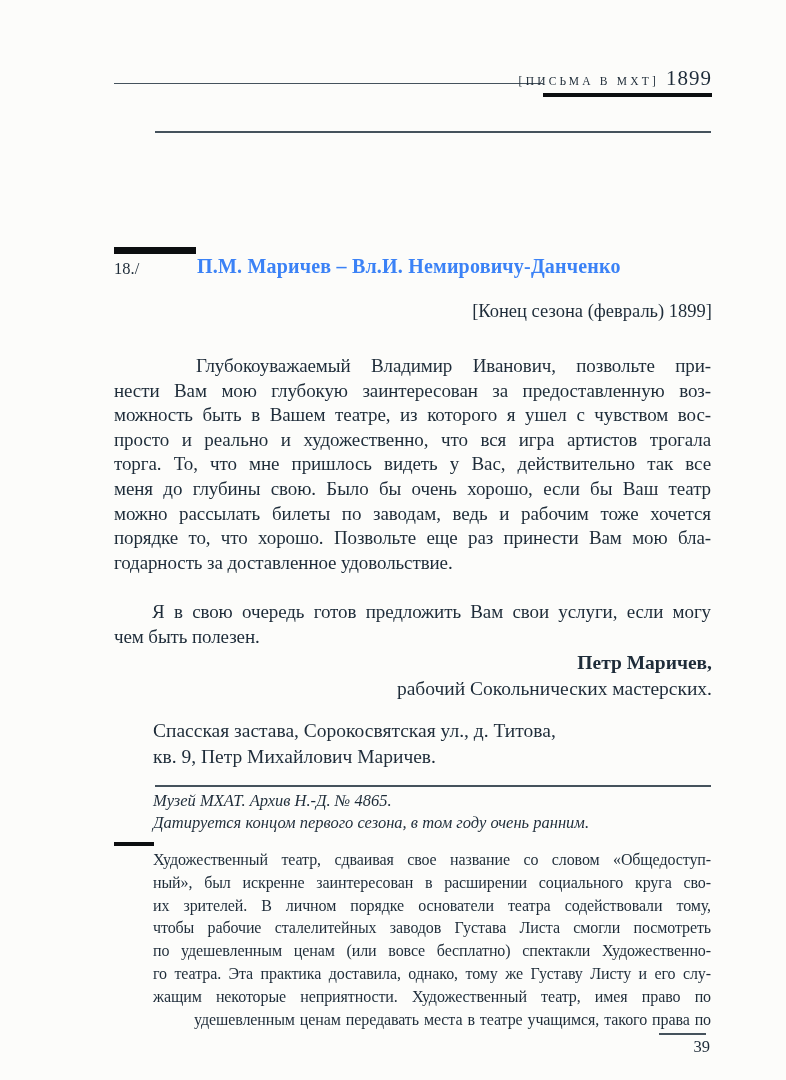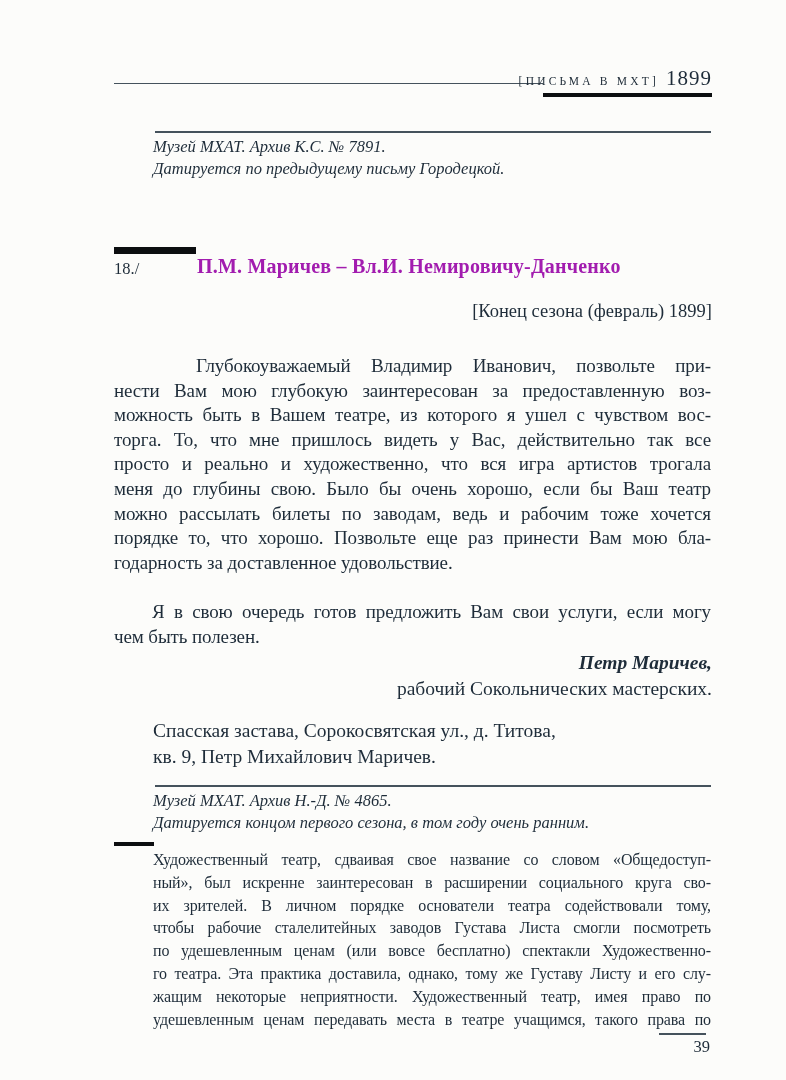--- a/index.html
+++ b/index.html
@@ -21,35 +21,35 @@
 
   
   .note-rule-top{position:absolute;left:155px;top:131px;width:556px;height:1.5px;background:var(--rule);}
   .note-top{position:absolute;left:153px;top:136px;font-style:italic;font-size:16.5px;line-height:21.5px;}
   .note-rule-bottom{position:absolute;left:155px;top:785px;width:556px;height:1.5px;background:var(--rule);}
   .note-bottom{position:absolute;left:153px;top:790px;font-style:italic;font-size:16.5px;line-height:21.5px;}
 
   
   .num-bar{position:absolute;left:114px;top:247px;width:82px;height:7px;background:var(--bar);}
   .letter-num{position:absolute;left:114px;top:259px;font-size:16.5px;}
-  .letter-title{position:absolute;left:197px;top:255px;font-size:20px;font-weight:bold;color:#a21caf;letter-spacing:.2px;white-space:nowrap;}
+  .letter-title{position:absolute;left:197px;top:255px;font-size:20px;font-weight:bold;color:#3b82f6;letter-spacing:.2px;white-space:nowrap;}
   .dateline{position:absolute;right:74px;top:301px;font-size:18.5px;white-space:nowrap;}
 
   
   .par{position:absolute;left:114px;width:597px;}
   .p1{top:354px;}
   .p2{top:600px;}
   .l{font-size:19px;line-height:24.6px;text-align:justify;text-align-last:justify;white-space:nowrap;letter-spacing:-0.1px;}
   .l.last{text-align-last:left;}
-  .keep-just .l.last{text-align-last:justify;}
+  .keep-just .l.last{text-align-last:justify;margin-left:41px;}
   .ind-lg{text-indent:82px;}
   .ind-sm{text-indent:38px;}
 
   .signature{position:absolute;right:74px;top:650px;text-align:right;line-height:25.5px;font-size:19.5px;white-space:nowrap;}
-  .sig-name{font-style:italic;font-weight:600;}
+  .sig-name{font-weight:600;}
   .address{position:absolute;left:153px;top:718px;font-size:19.5px;line-height:26px;white-space:nowrap;}
 
   
   .comment-bar{position:absolute;left:114px;top:842px;width:40px;height:3.5px;background:var(--bar);}
   .commentary{position:absolute;left:153px;top:849px;width:558px;}
   .commentary .l{font-size:16px;line-height:22.8px;letter-spacing:-0.1px;}
 
   
   .folio-rule{position:absolute;left:659px;top:1033px;width:47px;height:2px;background:var(--rule);}
   .folio{position:absolute;right:76px;top:1037px;font-size:16.5px;}
@@ -60,36 +60,32 @@
 <div class="page">
 
   <div class="hdr-thin-rule"></div>
   <div class="hdr-text">
     <span class="hdr-running">[ПИСЬМА В МХТ]</span>
     <span class="hdr-year">1899</span>
   </div>
   <div class="hdr-thick-rule"></div>
 
   <div class="note-rule-top"></div>
-  <div class="note-top">
-    <div>Музей МХАТ. Архив К.С. № 7891.</div>
-    <div>Датируется по предыдущему письму Городецкой.</div>
-  </div>
 
   <div class="num-bar"></div>
   <div class="letter-num">18./</div>
   <div class="letter-title">П.М. Маричев – Вл.И. Немировичу-Данченко</div>
   <div class="dateline">[Конец сезона (февраль) 1899]</div>
 
   <div class="par p1">
       <div class="l ind-lg">Глубокоуважаемый Владимир Иванович, позвольте при-</div>
       <div class="l">нести Вам мою глубокую заинтересован за предоставленную воз-</div>
       <div class="l">можность быть в Вашем театре, из которого я ушел с чувством вос-</div>
+      <div class="l">просто и реально и художественно, что вся игра артистов трогала</div>
       <div class="l">торга. То, что мне пришлось видеть у Вас, действительно так все</div>
-      <div class="l">просто и реально и художественно, что вся игра артистов трогала</div>
       <div class="l">меня до глубины свою. Было бы очень хорошо, если бы Ваш театр</div>
       <div class="l">можно рассылать билеты по заводам, ведь и рабочим тоже хочется</div>
       <div class="l">порядке то, что хорошо. Позвольте еще раз принести Вам мою бла-</div>
       <div class="l last">годарность за доставленное удовольствие.</div>
     </div>
   <div class="par p2">
       <div class="l ind-sm">Я в свою очередь готов предложить Вам свои услуги, если могу</div>
       <div class="l last">чем быть полезен.</div>
     </div>
 

